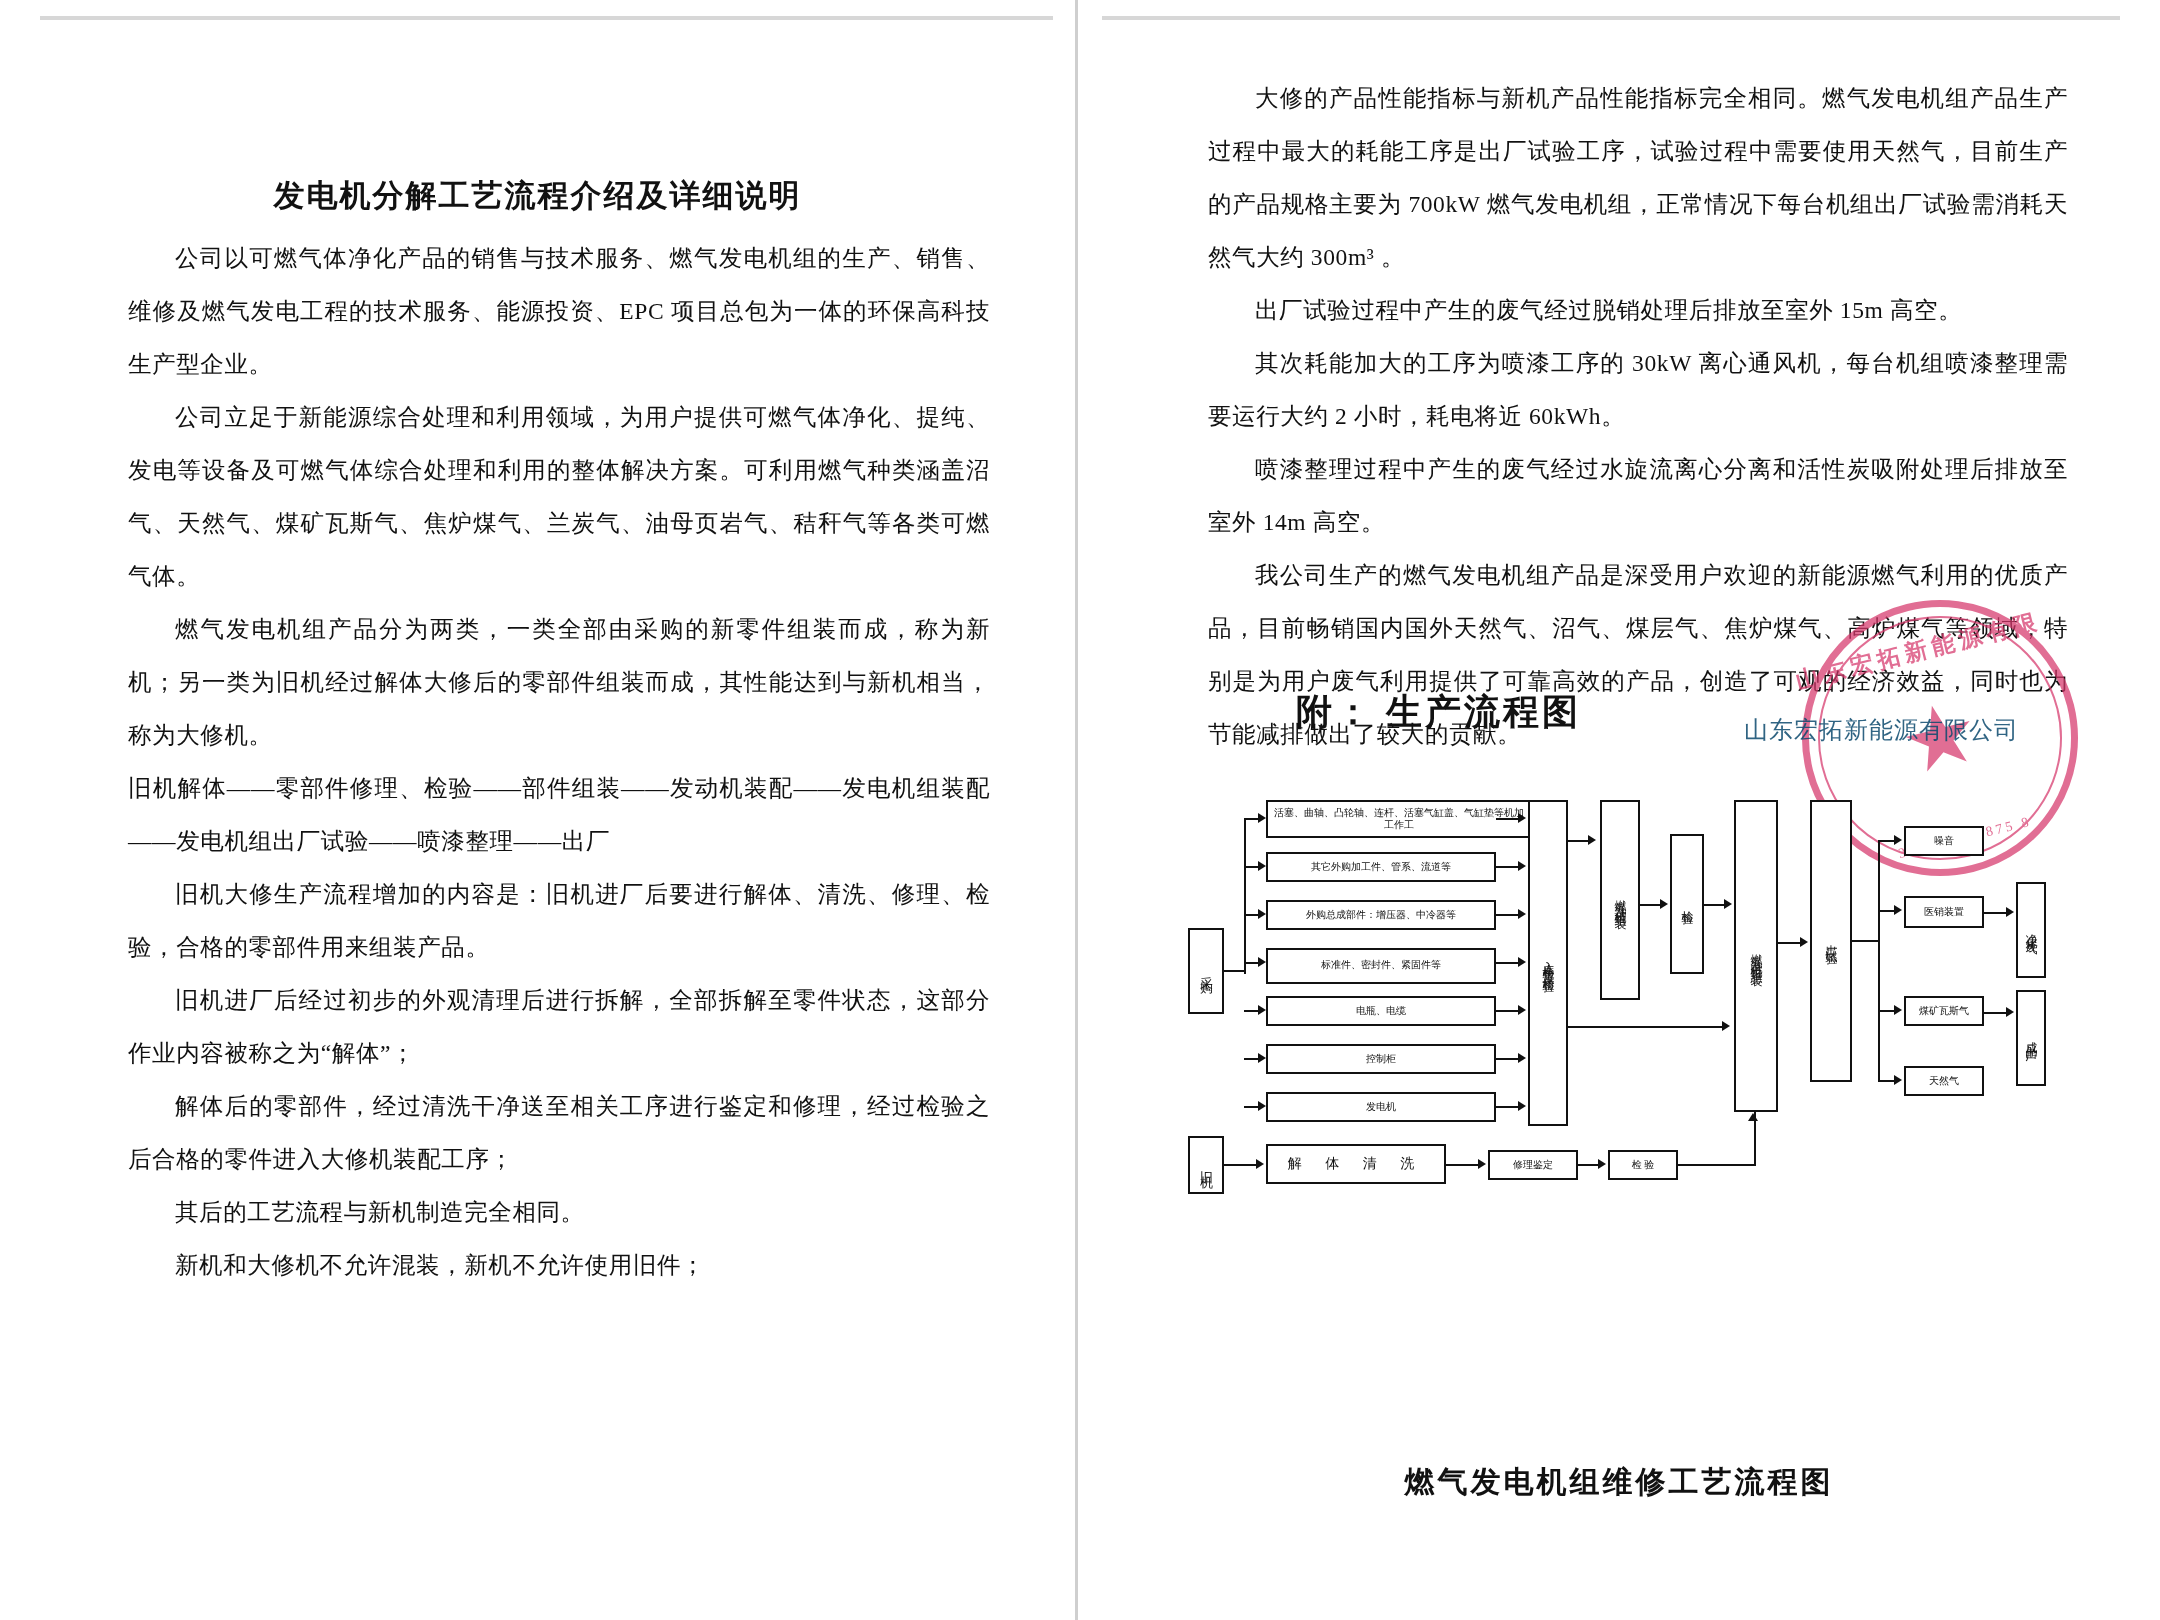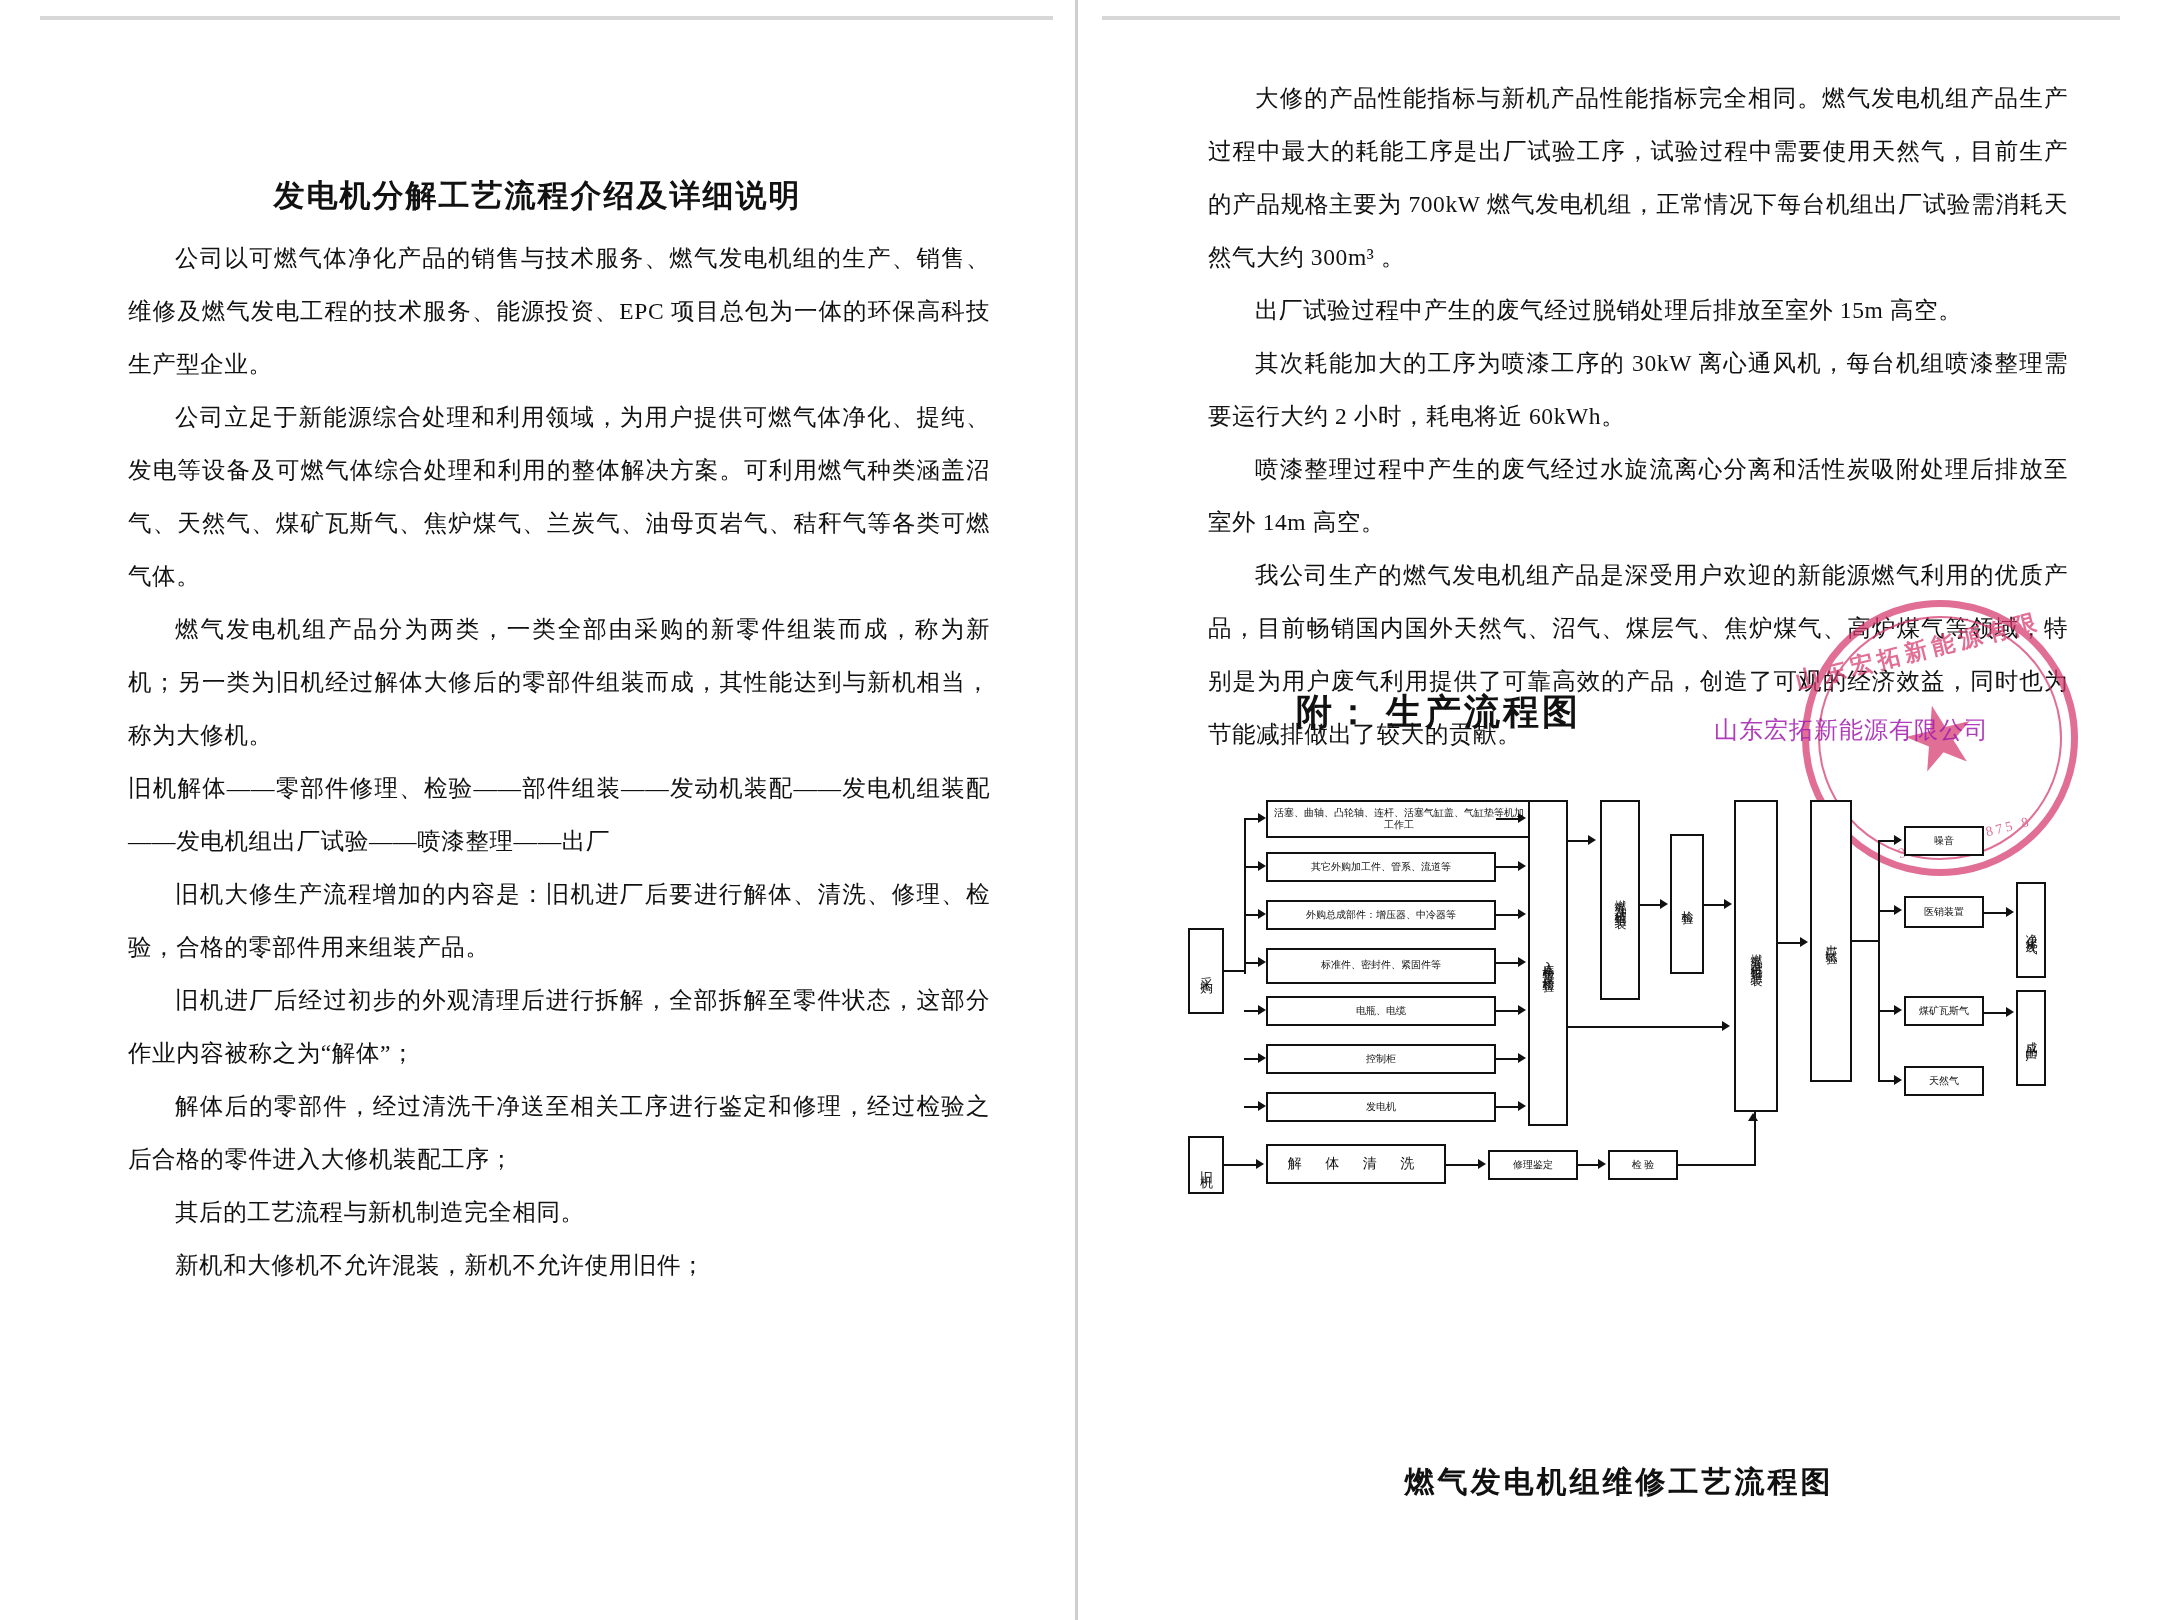--- a/index.html
+++ b/index.html
@@ -136,24 +136,24 @@
   }
   .seal-bottom-text {
     position: absolute;
     left: 0; right: 0; bottom: 20px;
     text-align: center;
     font-size: 14px;
     letter-spacing: 3px;
   }
   .seal-company {
     position: absolute;
-    left: 636px;
+    left: 666px;
     top: 714px;
     font-size: 24px;
-    color: #a21caf;
+    color: #0c4a6e;
     letter-spacing: 1px;
     opacity: 0.85;
   }
 
   
   .diagram {
     position: absolute;
     left: 110px;
     top: 800px;
     width: 940px;

